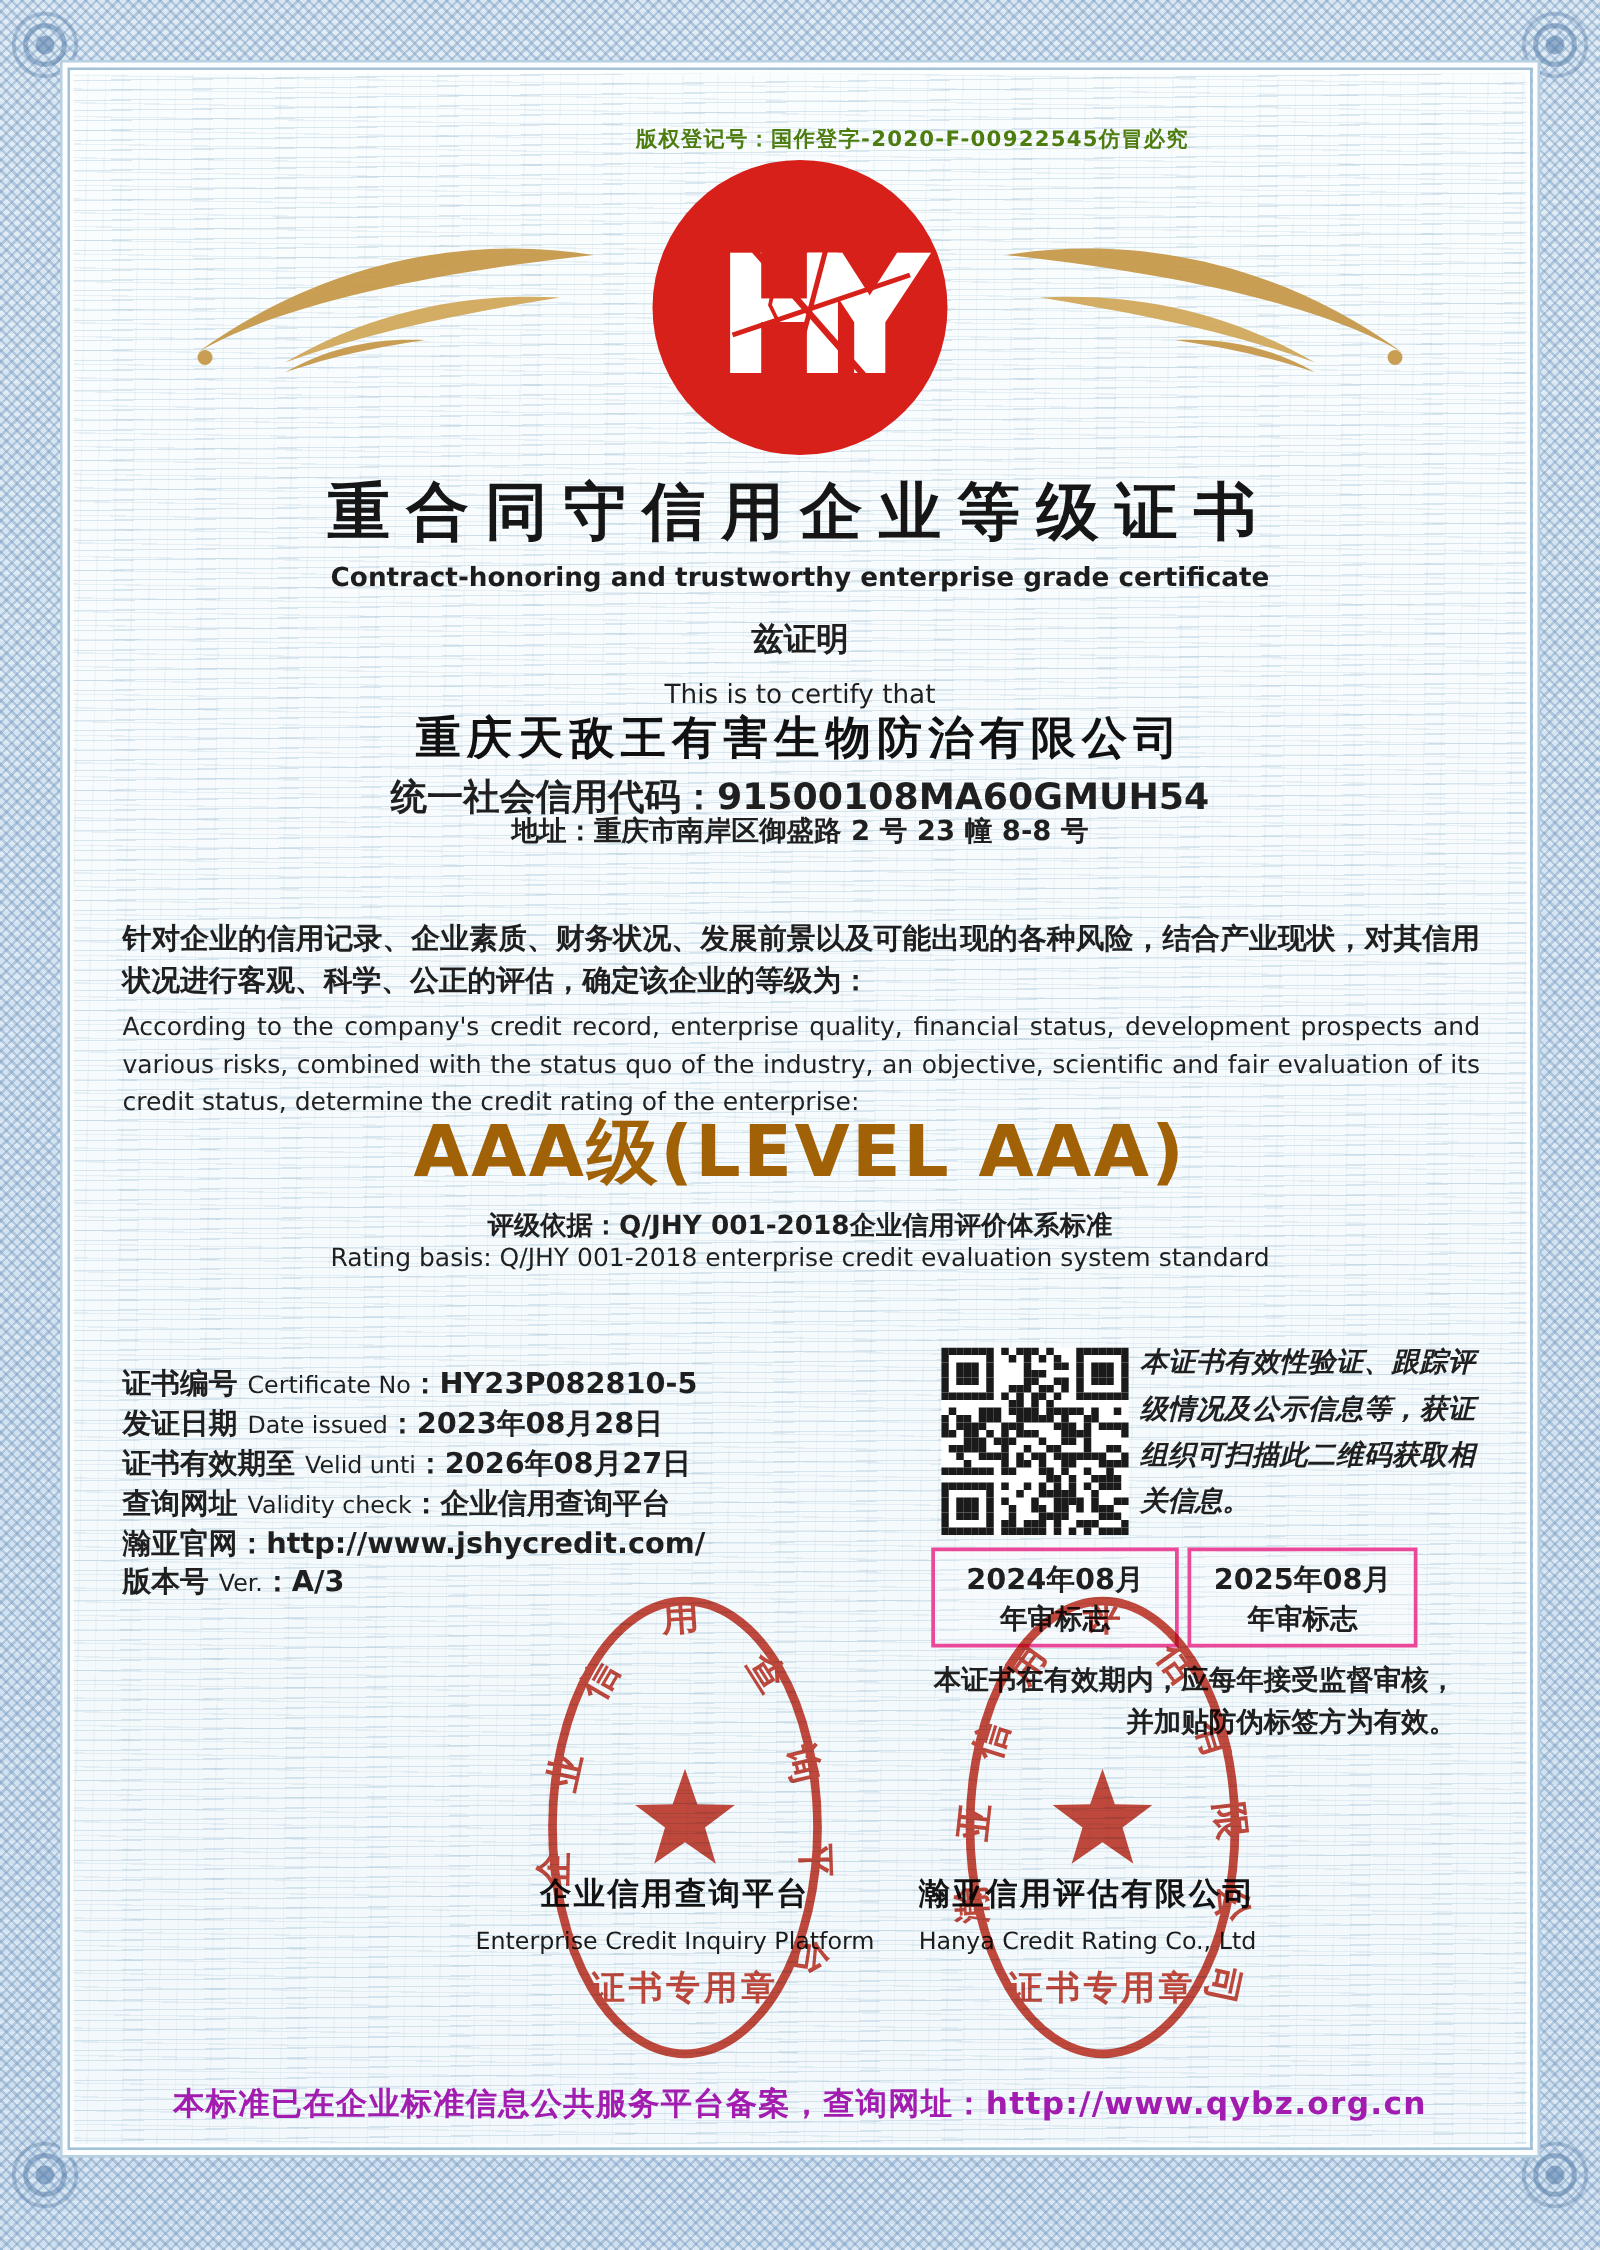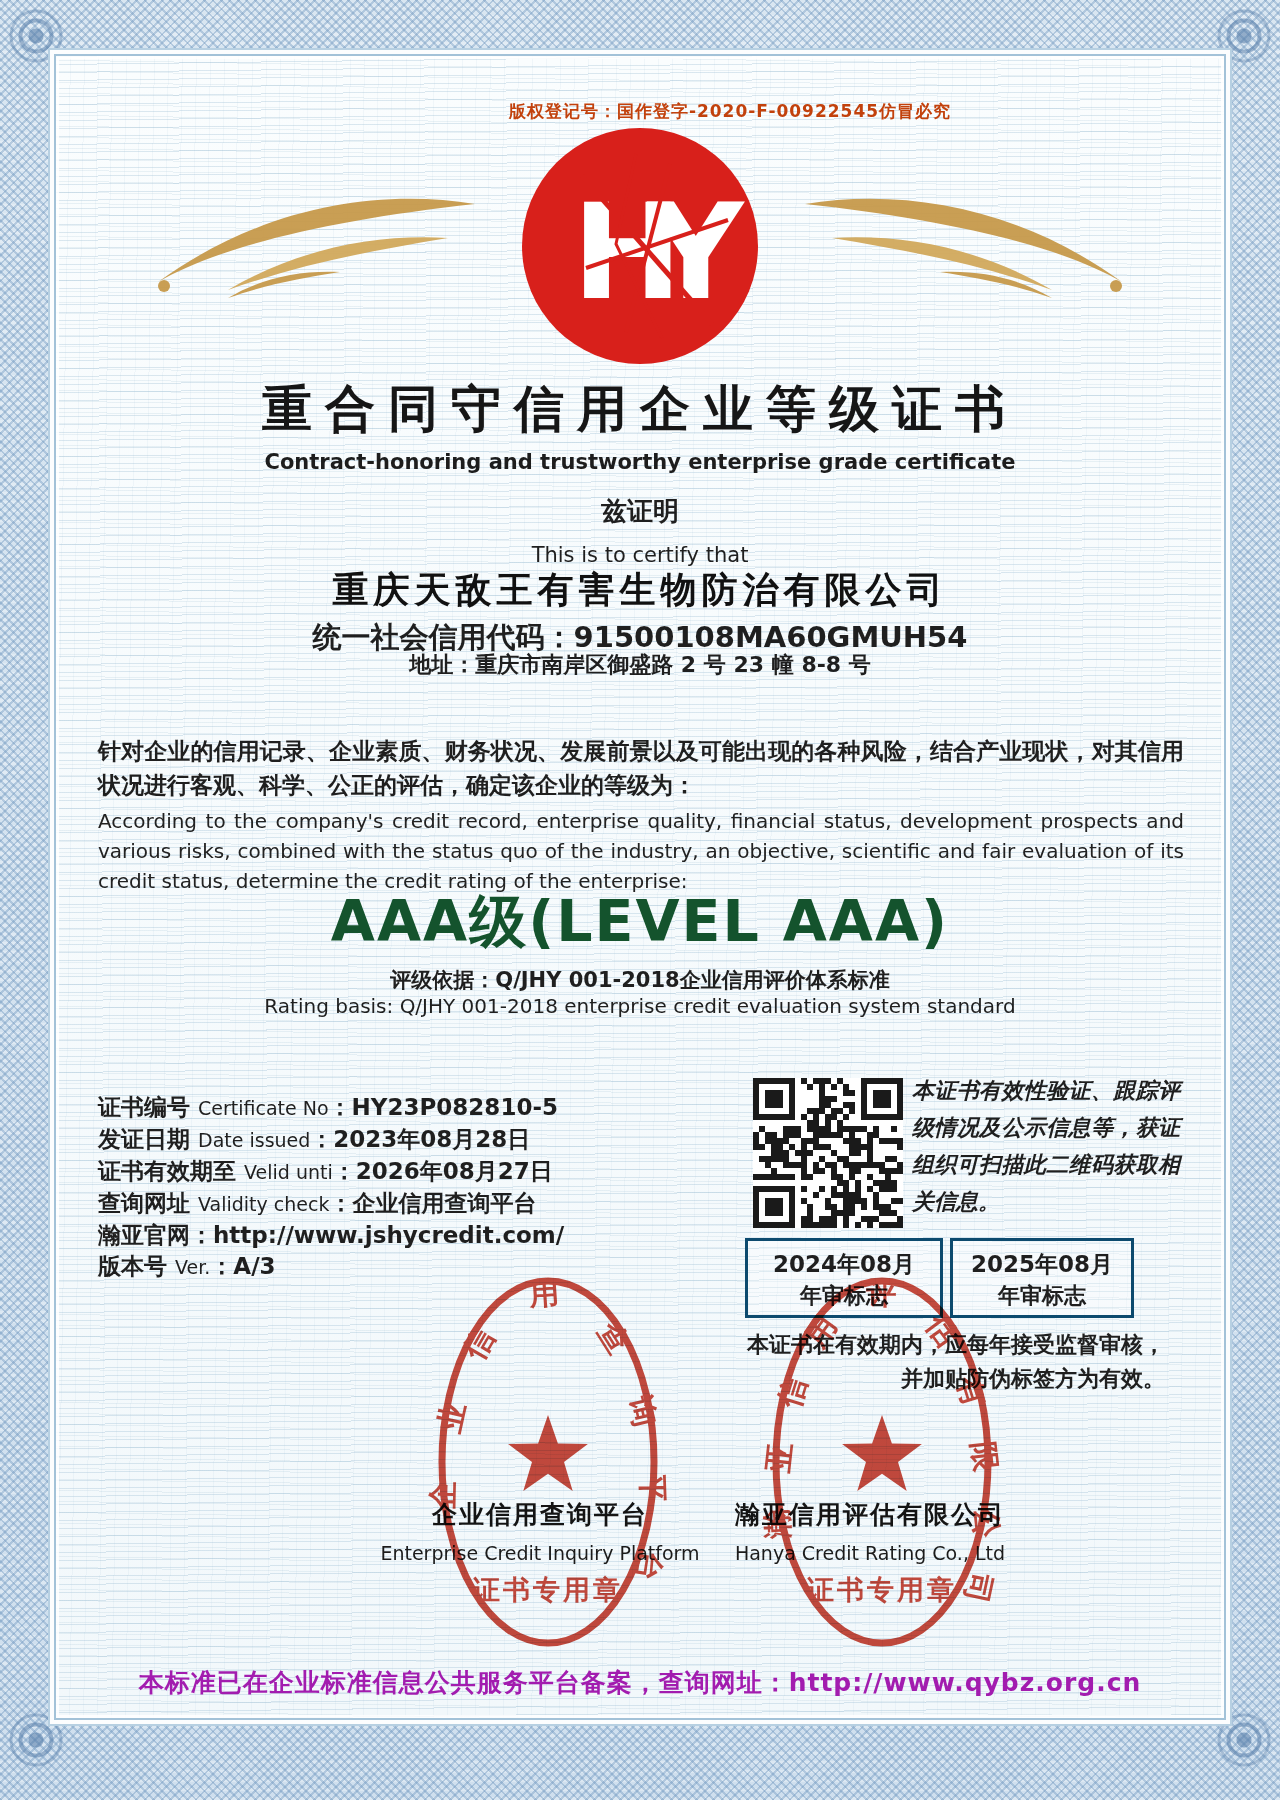--- a/index.html
+++ b/index.html
@@ -30,50 +30,50 @@
       repeating-linear-gradient(180.9deg, rgba(150,185,205,.18) 0 1px, transparent 1px 11px),
       linear-gradient(180deg,#fafdfe,#f2f8fb);
     border:2px solid #a3c2d8;
     box-shadow: 0 0 0 4px rgba(255,255,255,.95), 0 0 0 6px #b7d0e2, inset 0 0 0 3px rgba(255,255,255,.85);
   }
 
   .content { position:absolute; inset:0; color:#1f1f1f; }
   .abs { position:absolute; }
   .cx { position:absolute; left:0; right:0; text-align:center; }
 
-  .copyright { top:100px; font-size:17px; font-weight:600; color:#c2410c; padding-left:180px; letter-spacing:1px; }
+  .copyright { top:100px; font-size:17px; font-weight:600; color:#4d7c0f; padding-left:180px; letter-spacing:1px; }
 
   .logo { left:520px; top:126px; width:240px; height:240px; }
   .flourish { top:186px; width:330px; height:130px; opacity:.95; }
   .flourish.left { left:150px; }
   .flourish.right { left:800px; transform:scaleX(-1); }
 
   .title-cn  { top:376px; font-size:50px; font-weight:800; letter-spacing:13px; color:#161616; }
   .title-en  { top:450px; font-size:21px; font-weight:600; color:#1d1d1d; }
   .certify-cn{ top:494px; font-size:26px; font-weight:600; }
   .certify-en{ top:531px; font-size:21px;margin-top:12px; }
   .company   { top:566px; font-size:36px; font-weight:700; letter-spacing:5px; color:#111; }
   .codeline  { top:618px; font-size:29px; font-weight:600; }
   .addrline  { top:650px; font-size:22px; font-weight:600; }
 
   .intro-cn { top:734px; left:98px; width:1086px; font-size:23px; line-height:34px; font-weight:600; text-align:justify; text-align-last:left; }
   .intro-en { top:806px; left:98px; width:1086px; font-size:20px; line-height:30px; text-align:justify; text-align-last:left; color:#222; }
 
-  .rating   { top:884px; font-size:57px; font-weight:900; letter-spacing:2px; color:#14532d; }
+  .rating   { top:884px; font-size:57px; font-weight:900; letter-spacing:2px; color:#a16207; }
   .basis-cn { top:966px; font-size:21px; font-weight:600; }
   .basis-en { top:994px; font-size:20px; }
 
   .details { left:98px; top:1092px; width:600px; font-size:23px; line-height:31px; font-weight:600; }
   .details .en { font-size:19px; font-weight:400; }
   .details .row { white-space:nowrap; }
 
   .qr { left:753px; top:1078px; width:150px; height:150px; }
   .qr-note { left:912px; top:1072px; width:268px; font-size:22px; line-height:37px; font-weight:600; text-align:justify;font-style:italic; }
 
-  .abox { position:absolute; top:1238px; height:80px; border:3px solid #0c4a6e; text-align:center;
+  .abox { position:absolute; top:1238px; height:80px; border:3px solid #ec4899; text-align:center;
           padding-top:7px; font-weight:600; background:rgba(255,255,255,.25); }
   .abox .p { font-size:23px; line-height:32px; }
   .abox .l { font-size:22px; line-height:32px; }
   .abox.b1 { left:745px; width:198px; }
   .abox.b2 { left:950px; width:184px; }
 
   .annual-note { left:745px; top:1328px; width:420px; text-align:right; font-size:22px; line-height:34px; font-weight:600; }
 
   .org { position:absolute; top:1498px; width:400px; text-align:center; }
   .org .cn { font-size:25px; font-weight:700; letter-spacing:2px; color:#141414; }

